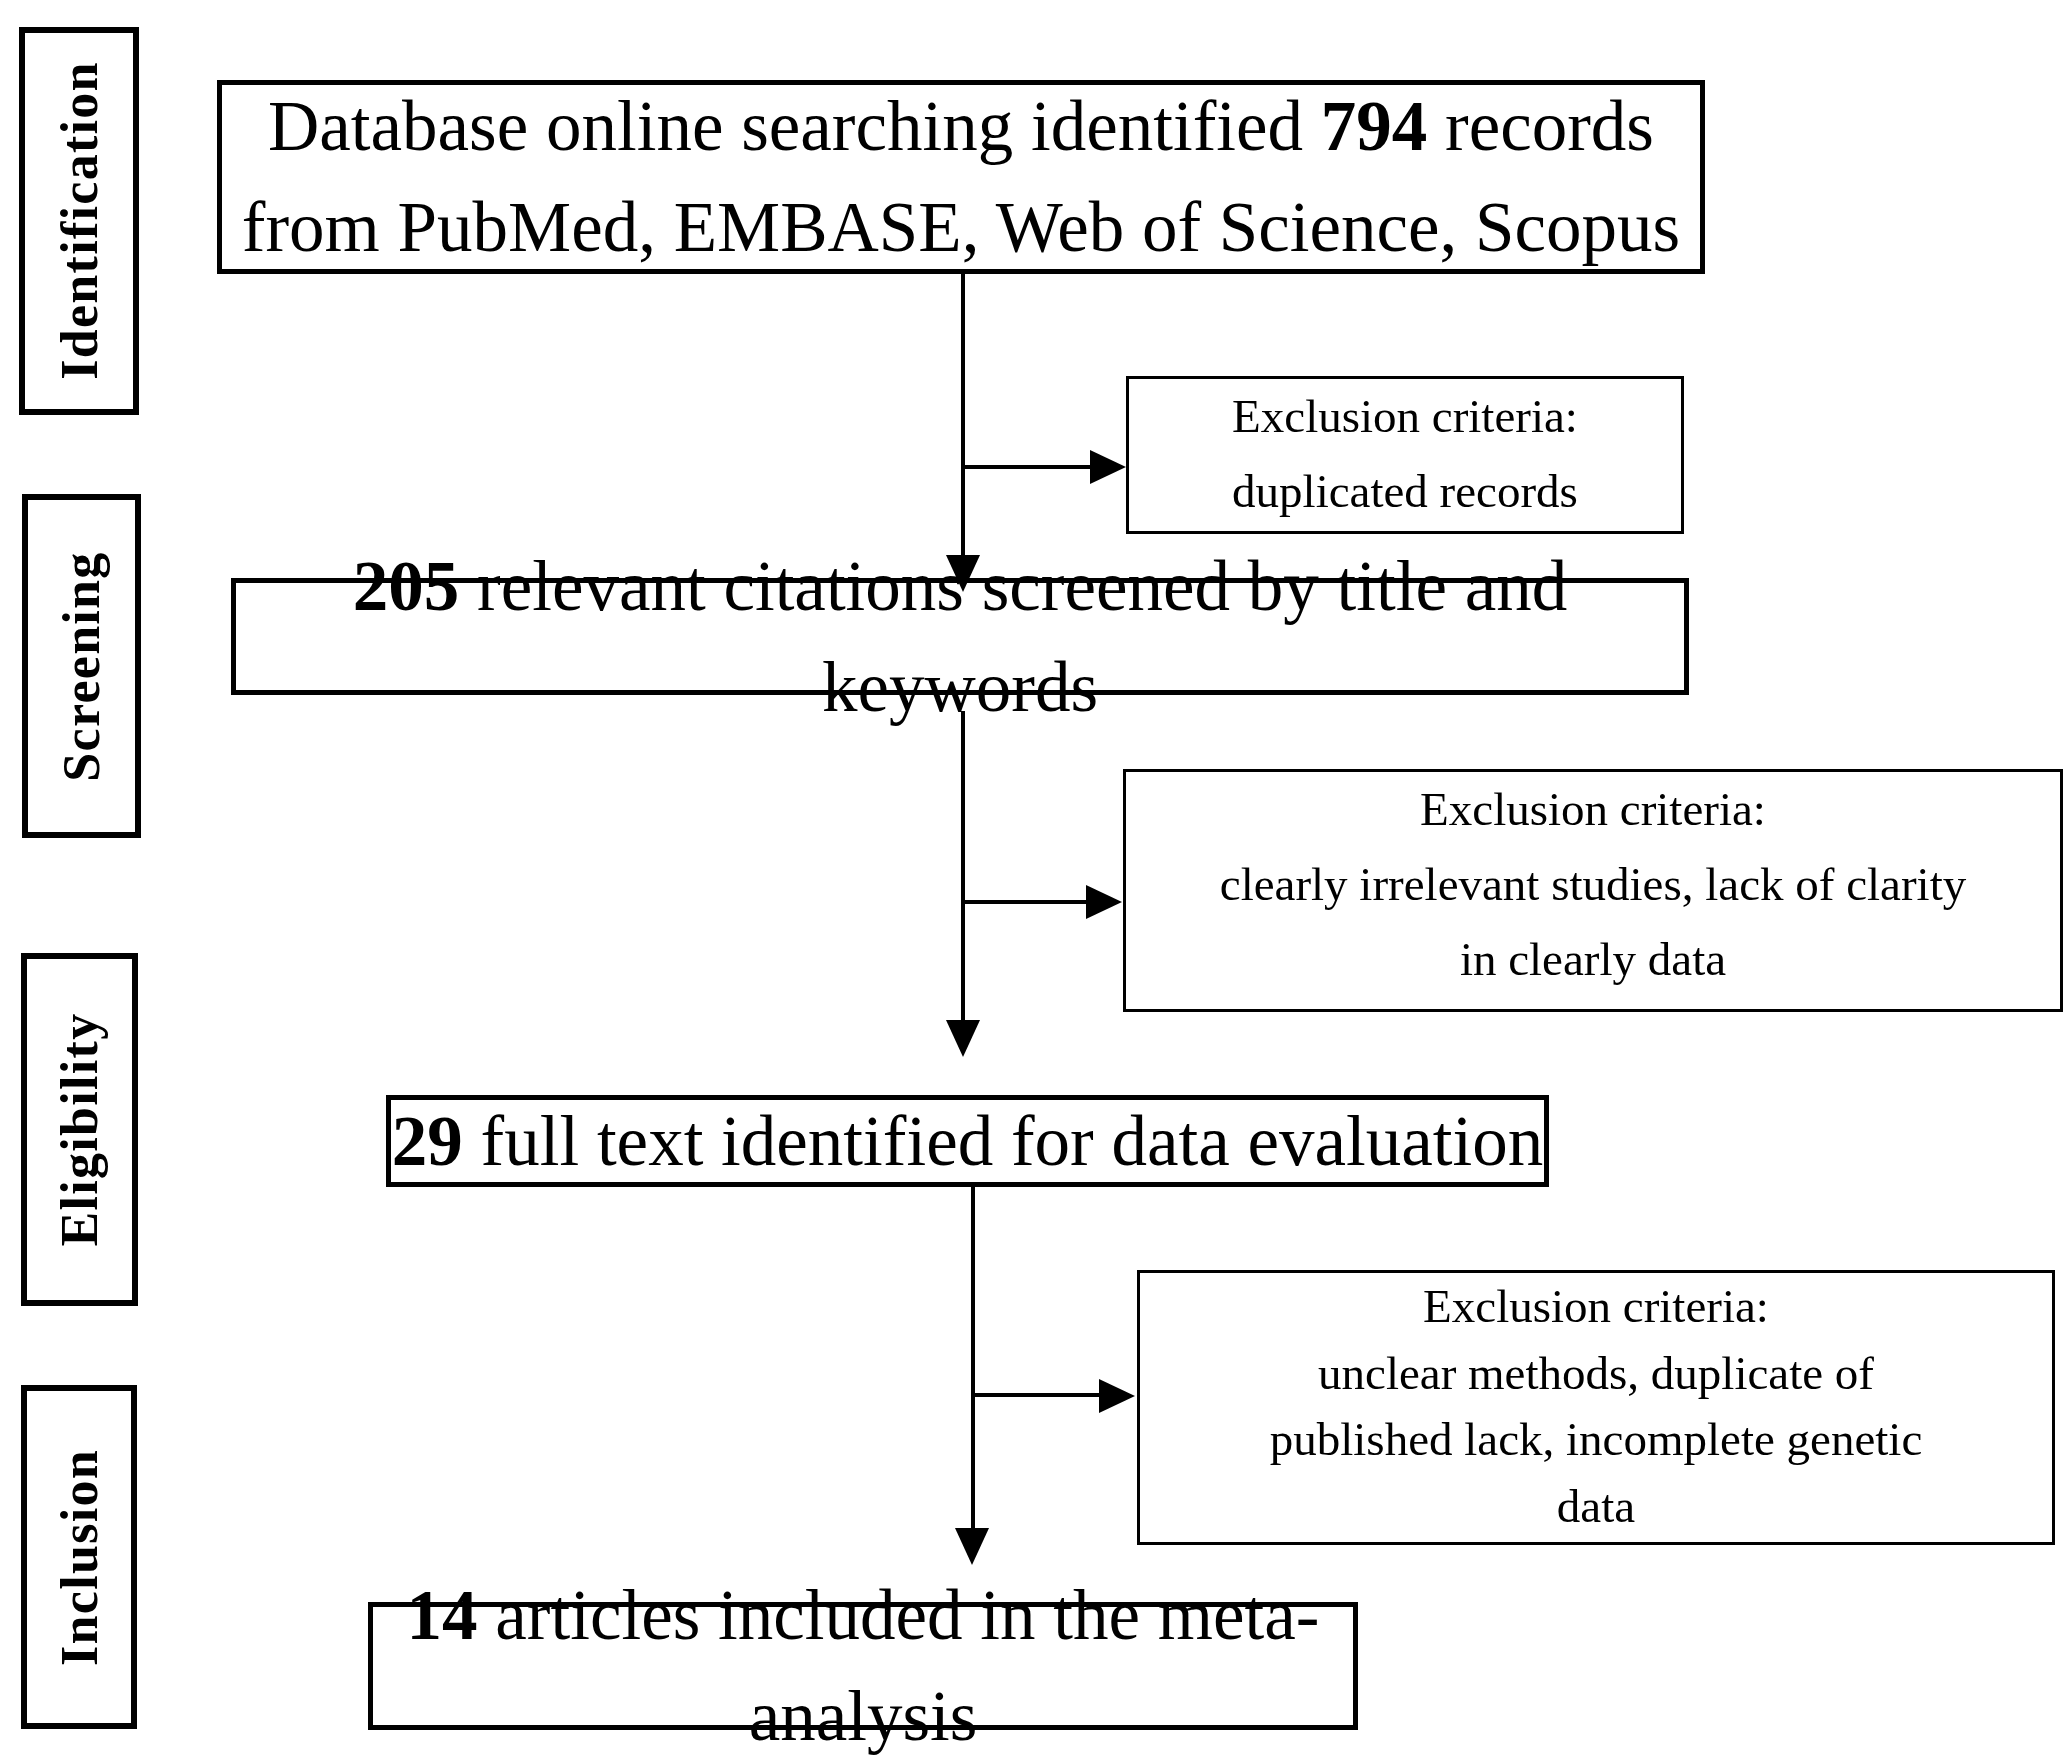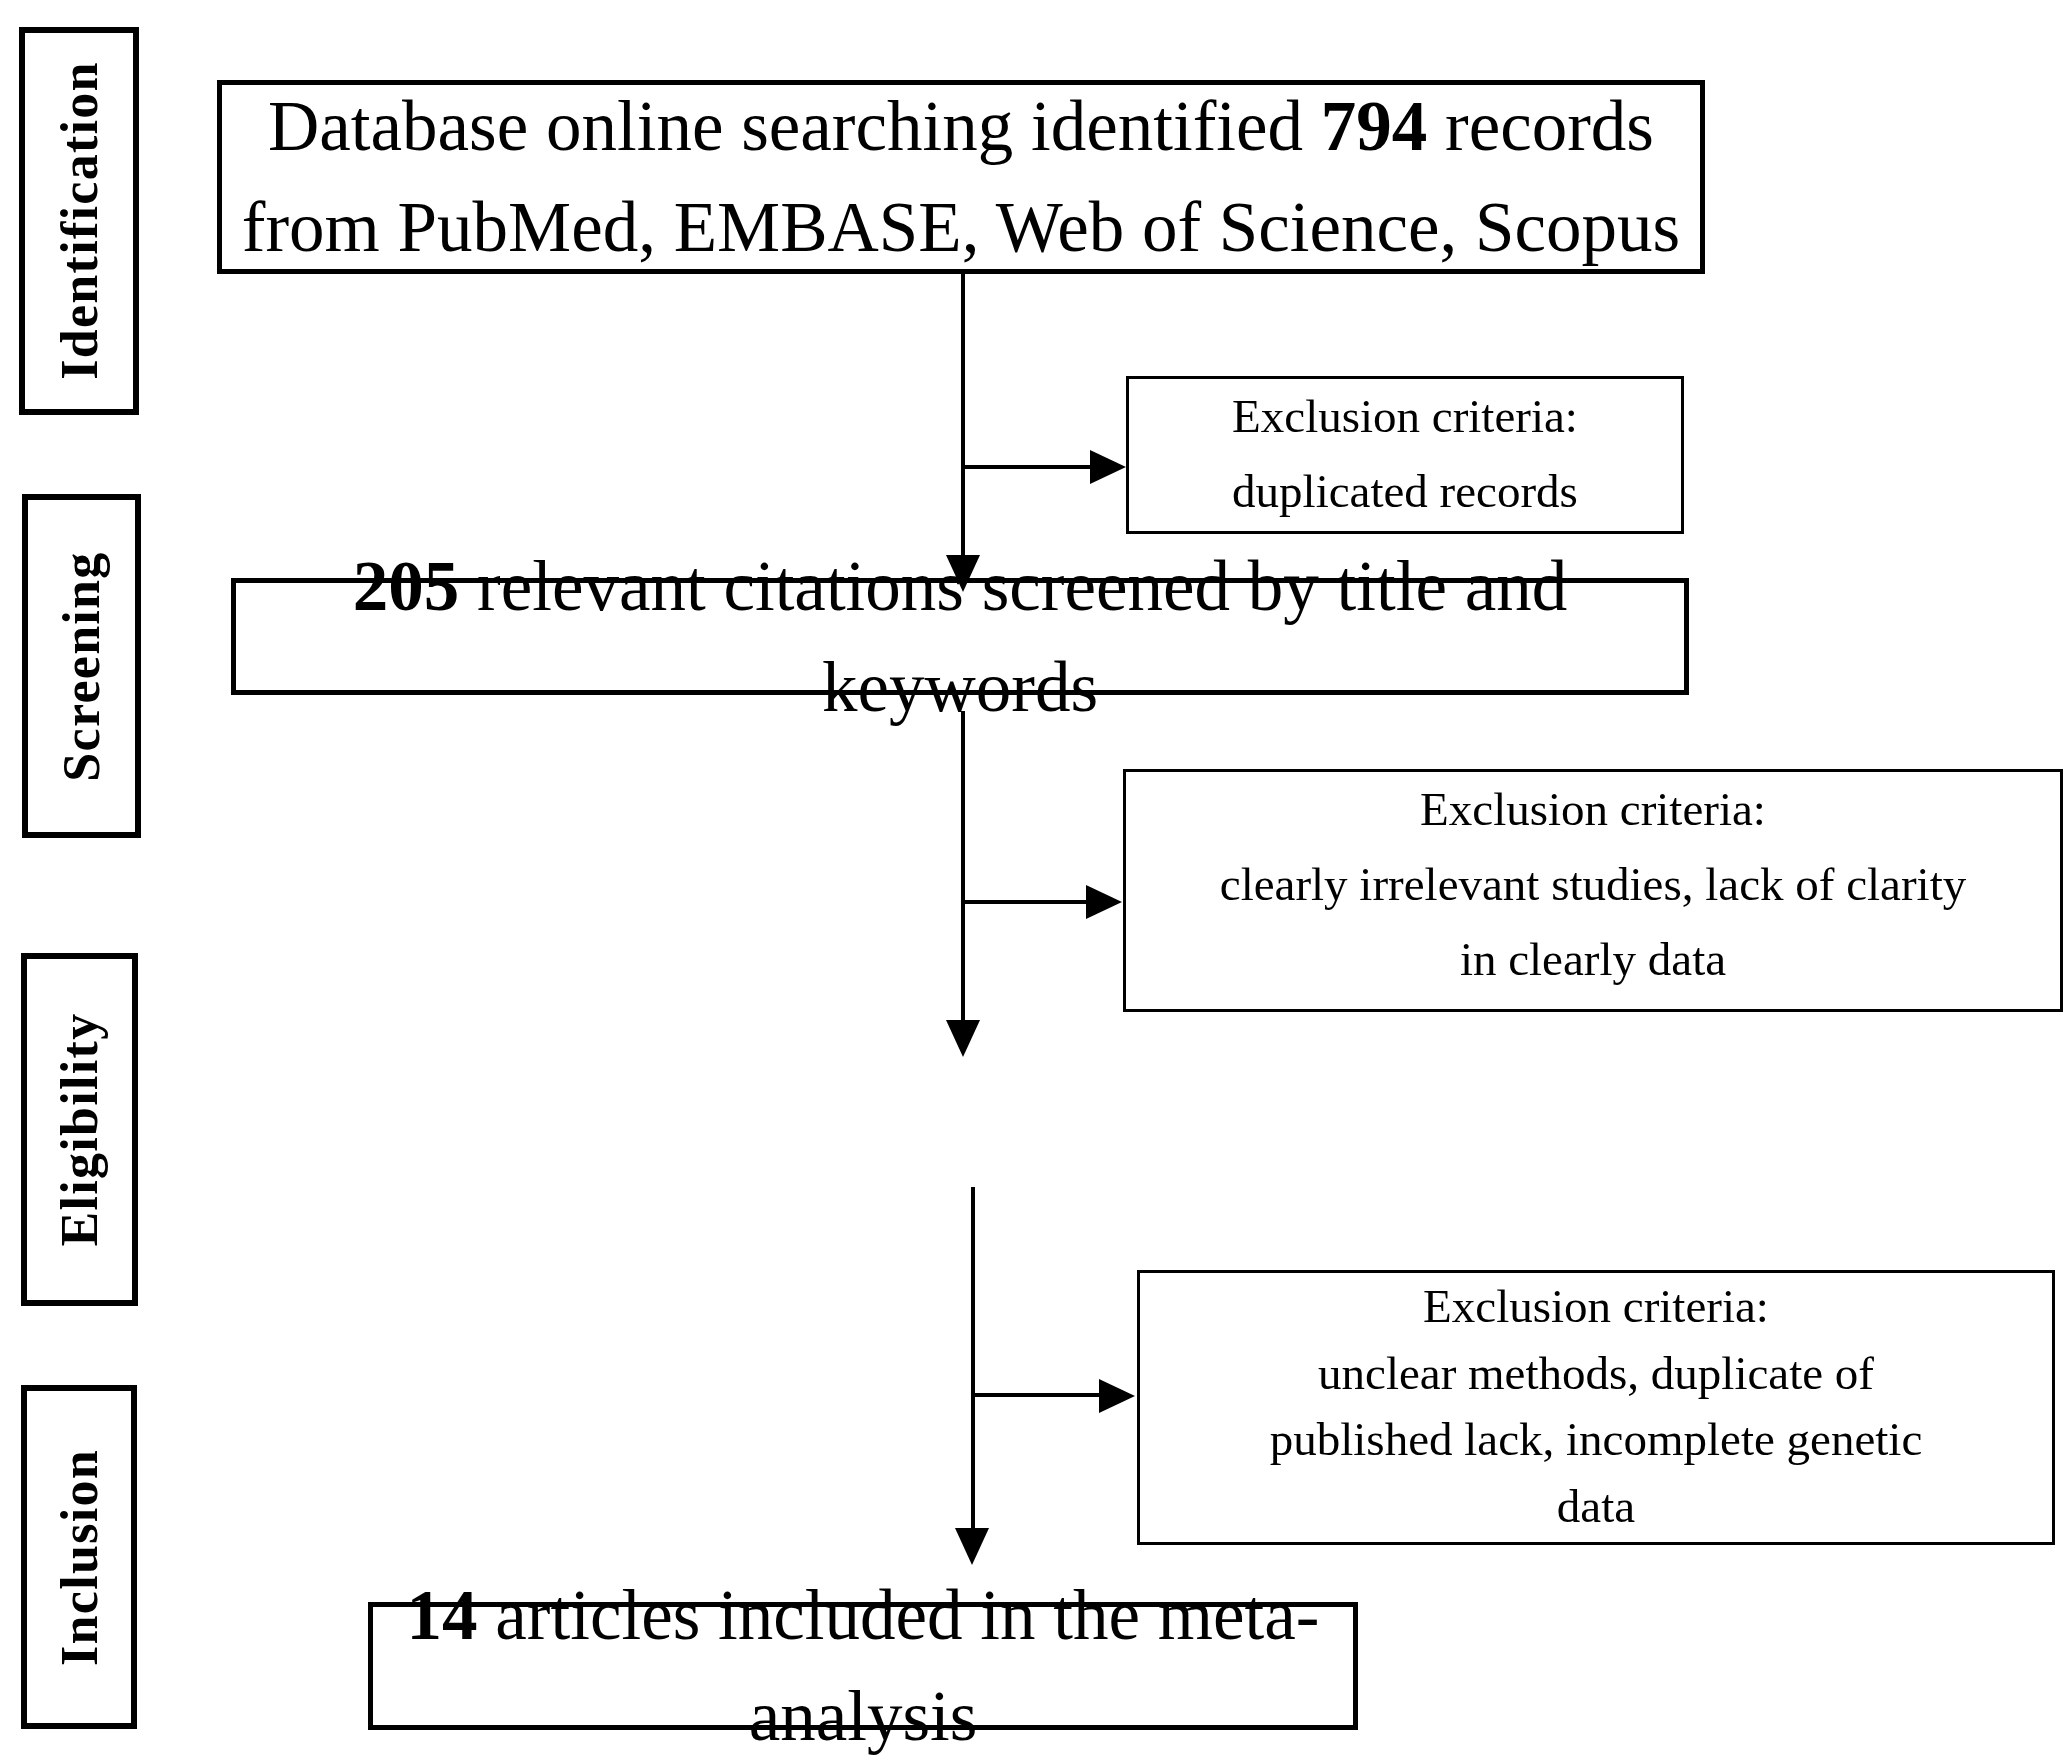--- a/index.html
+++ b/index.html
@@ -106,20 +106,25 @@
     </div>
     <div>from PubMed, EMBASE, Web of Science, Scopus</div>
   </div>
 
   <div class="flow" style="left:231px; top:578px; width:1458px; height:117px;">
     <div>
       <span class="b">205</span><span> relevant citations screened by title and keywords</span>
     </div>
   </div>
 
+  <div class="flow" style="left:386px; top:1095px; width:1163px; height:92px;">
+    <div>
+      <span class="b">29</span><span> full text identified for data evaluation</span>
+    </div>
+  </div>
 
   <div class="flow" style="left:368px; top:1602px; width:990px; height:128px;">
     <div>
       <span class="b">14</span><span> articles included in the meta-analysis</span>
     </div>
   </div>
 
   <div class="excl" style="left:1126px; top:376px; width:558px; height:158px;">
     <div>Exclusion criteria:</div>
     <div>duplicated records</div>

